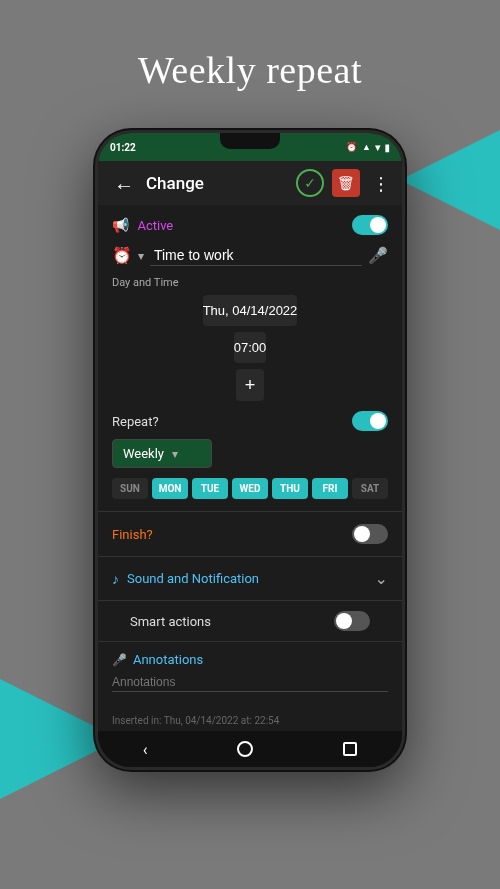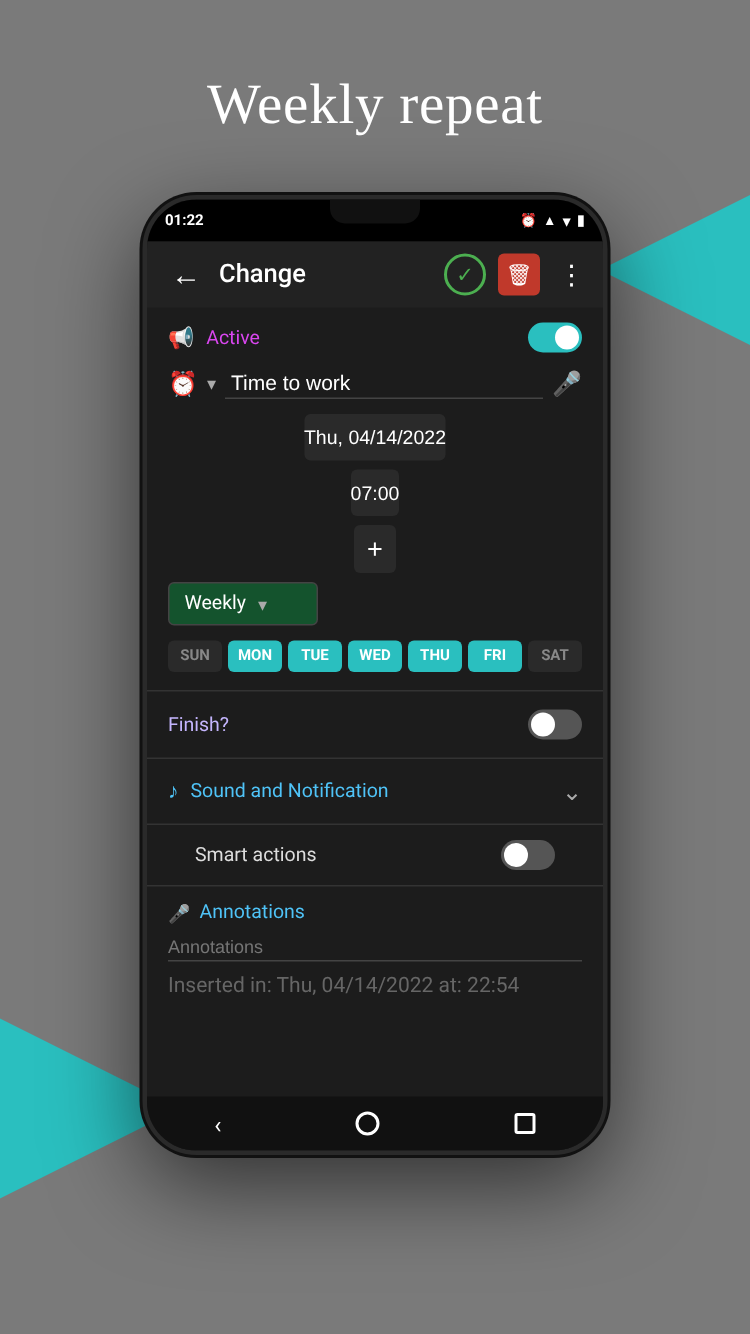--- a/index.html
+++ b/index.html
@@ -60,21 +60,21 @@
       border-radius: 36px;
       border: 3px solid #2a2a2a;
       box-shadow: 0 0 0 2px #111, 0 20px 60px rgba(0,0,0,0.6);
       overflow: hidden;
       display: flex;
       flex-direction: column;
     }
 
     
     .phone-top-bar {
-      background: #000000;
+      background: #14532d;
       height: 28px;
       display: flex;
       align-items: center;
       justify-content: space-between;
       padding: 0 12px;
       flex-shrink: 0;
     }
     .status-left {
       color: white;
       font-size: 10px;
@@ -336,21 +336,21 @@
       margin: 4px 0;
     }
 
     
     .finish-row {
       display: flex;
       align-items: center;
       justify-content: space-between;
       padding: 8px 14px;
     }
-    .finish-label { color: #c4b5fd; font-size: 13px; text-align: right; }
+    .finish-label { color: #f97316; font-size: 13px; text-align: right; }
 
     
     .sound-row {
       display: flex;
       align-items: center;
       justify-content: space-between;
       padding: 8px 14px;
     }
     .sound-left {
       display: flex;
@@ -388,22 +388,23 @@
       background: transparent;
       border: none;
       border-bottom: 1px solid #444;
       color: #888;
       font-size: 12px;
       padding: 2px 0;
       outline: none;
     }
     .inserted-text {
       color: #666;
-      font-size: 14px;
+      font-size: 10px;
       padding: 6px 14px;
+      margin-top: 15px;
     }
 
     
     .bottom-nav {
       background: #111;
       height: 36px;
       display: flex;
       align-items: center;
       justify-content: space-around;
       flex-shrink: 0;
@@ -469,27 +470,32 @@
         <div class="toggle on"></div>
       </div>
 
       <div class="alarm-row">
         <span class="alarm-icon">⏰</span>
         <span class="dropdown-arrow">▾</span>
         <input class="alarm-name-input" value="Time to work" type="text" style="">
         <span class="mic-icon">🎤</span>
       </div>
 
+      <div class="section-label">Day and Time</div>
 
       <div class="datetime-row">
         <button class="date-btn">Thu, 04/14/2022</button>
         <button class="time-btn">07:00</button>
         <button class="plus-btn">+</button>
       </div>
 
+      <div class="repeat-row">
+        <span class="repeat-label">Repeat?</span>
+        <div class="toggle on"></div>
+      </div>
 
       <div class="weekly-row">
         <div class="weekly-select">
           <span>Weekly</span>
           <span class="weekly-select-arrow">▾</span>
         </div>
       </div>
 
       <div class="days-row">
         <div class="day-pill inactive">

